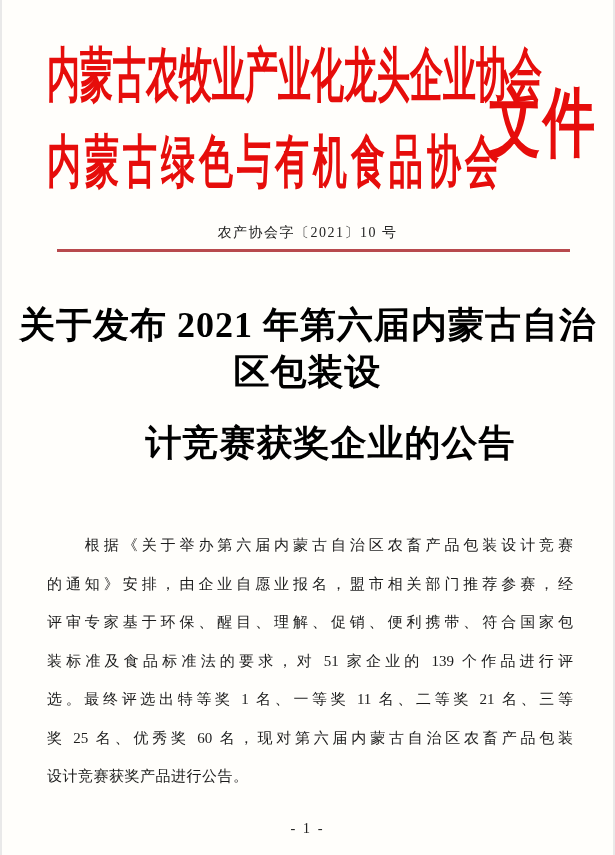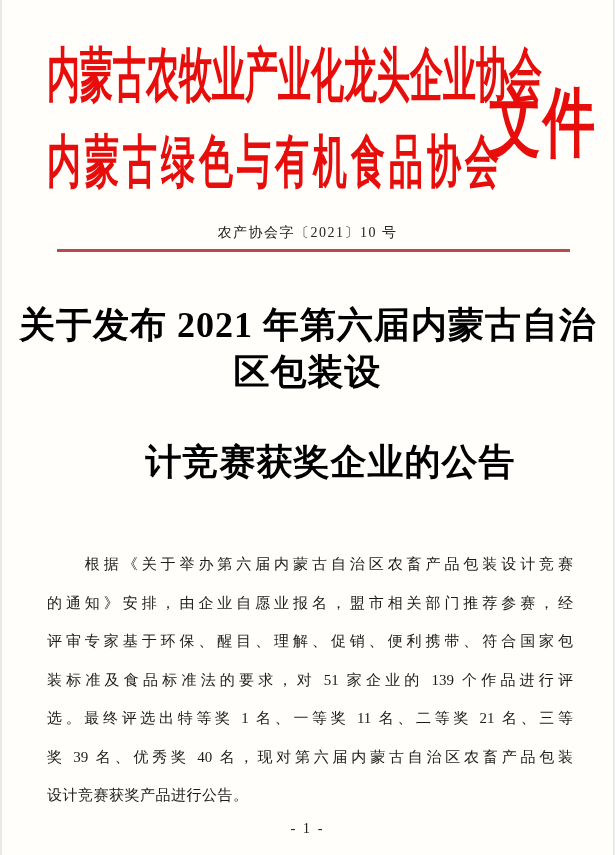--- a/index.html
+++ b/index.html
@@ -55,21 +55,21 @@
     color:#222;
   }
   .red-rule {
     margin:7px 43px 0 55px;
     height:0;
     border-top:3px solid #b84a4e;
   }
   
   .title-block { margin-top:50px; text-align:center; font-weight:bold; color:#000; }
   .title-line { font-size:36px; letter-spacing:1px; line-height:1.3; }
-  .title-line + .title-line { margin-top:43px;padding-left:46px; }
+  .title-line + .title-line { margin-top:24px;padding-left:46px; }
   
   .body-block {
     margin-top:60px;
     padding:0 40px 0 45px;
     font-size:15px;
     color:#1c1c1c;
   }
   .body-line {
     line-height:38.5px;
     height:38.5px;
@@ -116,19 +116,19 @@
     <div class="title-line">关于发布 2021 年第六届内蒙古自治区包装设</div>
     <div class="title-line">计竞赛获奖企业的公告</div>
   </div>
 
   <div class="body-block">
     <div class="body-line just">　　根据《关于举办第六届内蒙古自治区农畜产品包装设计竞赛</div>
     <div class="body-line just">的通知》安排，由企业自愿业报名，盟市相关部门推荐参赛，经</div>
     <div class="body-line just">评审专家基于环保、醒目、理解、促销、便利携带、符合国家包</div>
     <div class="body-line just">装标准及食品标准法的要求，对 51 家企业的 139 个作品进行评</div>
     <div class="body-line just">选。最终评选出特等奖 1 名、一等奖 11 名、二等奖 21 名、三等</div>
-    <div class="body-line just">奖 39 名、优秀奖 40 名，现对第六届内蒙古自治区农畜产品包装</div>
+    <div class="body-line just">奖 25 名、优秀奖 60 名，现对第六届内蒙古自治区农畜产品包装</div>
     <div class="body-line">设计竞赛获奖产品进行公告。</div>
   </div>
 
   <div class="page-number">- 1 -</div>
 
 </div>
 
 </body></html>

